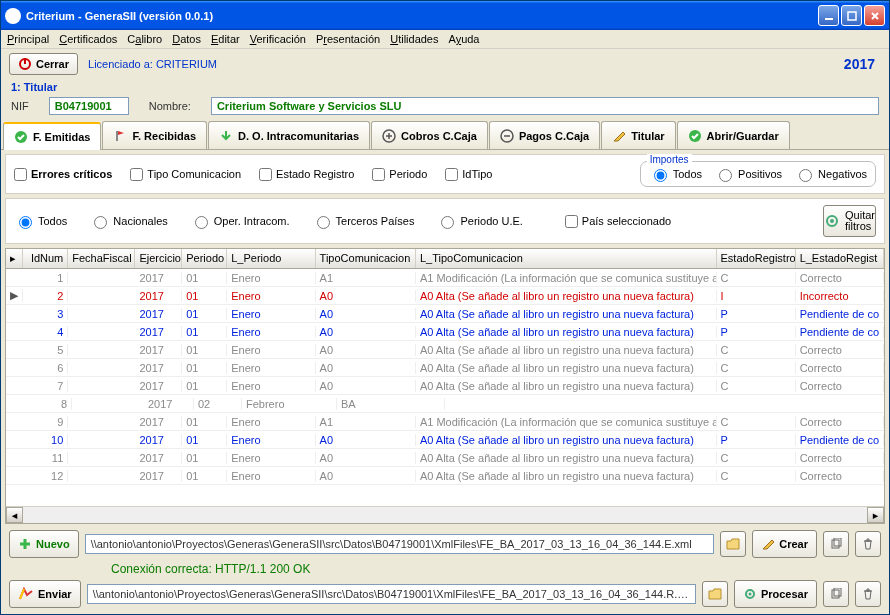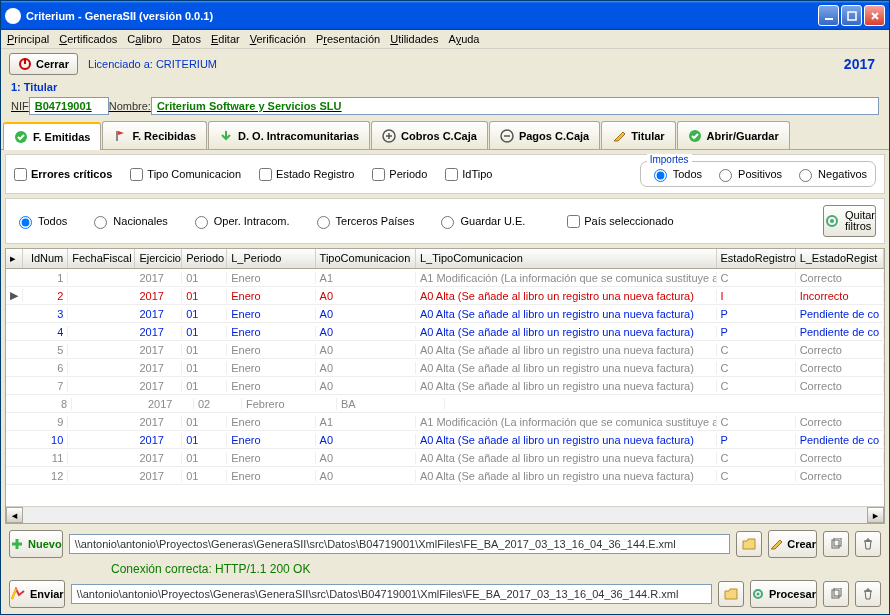--- a/index.html
+++ b/index.html
@@ -8,25 +8,25 @@
   .titlebar { background: linear-gradient(to bottom, #3a95ff 0%, #0055e5 8%, #0055e5 92%, #003cb0 100%); height: 29px; display: flex; align-items: center; padding: 0 4px; color: white; font-weight: bold; font-size: 13px; }
   .titlebar .app-icon { width: 16px; height: 16px; background: #fff; border-radius: 50%; margin-right: 5px; display:inline-block; }
   .titlebar .title-text { flex: 1; }
   .titlebar .win-btn { width: 21px; height: 21px; margin-left: 2px; border: 1px solid #fff; border-radius: 3px; background: linear-gradient(to bottom, #7ba7e8, #3568c6); display: flex; align-items: center; justify-content: center; color: white; font-weight: bold; cursor: pointer; }
   .titlebar .win-btn.close { background: linear-gradient(to bottom, #f5a29b, #d4402f); }
   .menubar { background: #ece9d8; padding: 3px 6px; display: flex; gap: 10px; border-bottom: 1px solid #d4d0c8; }
   .menubar span { cursor: pointer; }
   .menubar span u { text-decoration: underline; }
   .toprow { display: flex; align-items: center; padding: 4px 8px; }
   .btn { background: linear-gradient(to bottom, #fff, #e9e7dd); border: 1px solid #8a867a; border-radius: 3px; padding: 3px 8px; display: inline-flex; align-items: center; gap: 4px; cursor: pointer; }
-  .btn.large { padding: 6px 0; font-weight: bold; }
+  .btn.large { padding: 6px 8px; font-weight: bold; }
   .license { color: #0033cc; margin-left: 10px; }
   .year { margin-left: auto; color: #0033cc; font-weight: bold; font-size: 14px; padding-right: 6px; }
   .section-label { color: #0033cc; font-weight: bold; padding: 2px 10px; }
-  .nif-row { display: flex; align-items: center; gap: 0; padding: 2px 10px 6px; text-decoration: underline; }
+  .nif-row { display: flex; align-items: center; gap: 20px; padding: 2px 10px 6px; }
   .nif-row label { color: #333; }
   .nif-box { border: 1px solid #7f9db9; padding: 2px 5px; color: #0a7c00; font-weight: bold; background: #fff; min-width: 80px; }
   .nombre-box { border: 1px solid #7f9db9; padding: 2px 5px; color: #0a7c00; font-weight: bold; background: #fff; flex: 1; }
   .tabs { display: flex; background: #ece9d8; border-bottom: 1px solid #aca899; padding: 0 2px; }
   .tab { display: flex; align-items: center; gap: 5px; padding: 6px 10px; border: 1px solid #aca899; border-bottom: none; background: linear-gradient(to bottom, #fff, #ece9d8); border-radius: 3px 3px 0 0; margin-right: 1px; cursor: pointer; font-weight: bold; }
   .tab.active { background: #fff; border-top: 2px solid #ffb700; position: relative; top: 1px; }
   .tab-icon { width: 14px; height: 14px; display: inline-block; }
   .filterbar { background: #fff; border: 1px solid #d4d0c8; margin: 4px; padding: 6px 8px; display: flex; align-items: center; gap: 18px; flex-wrap: wrap; }
   .chk { display: flex; align-items: center; gap: 4px; }
   .chk input { margin: 0; }
@@ -223,21 +223,21 @@
     <label class="radio">
         <input type="radio" name="scope" style="">
         <span>Oper. Intracom.</span>
       </label>
     <label class="radio">
         <input type="radio" name="scope" style="">
         <span>Terceros Países</span>
       </label>
     <label class="radio">
         <input type="radio" name="scope" style="">
-        <span>Guardar U.E.</span>
+        <span>Periodo U.E.</span>
       </label>
     <label class="chk" style="margin-left:20px">
         <input type="checkbox" style="">
         <span>País seleccionado</span>
       </label>
     <div class="quitar-btn">
       <svg width="16" height="16">
           <circle cx="8" cy="8" r="5" fill="none" stroke="#4a7" stroke-width="2"></circle>
           <circle cx="8" cy="8" r="2" fill="#4a7"></circle>
         </svg>

